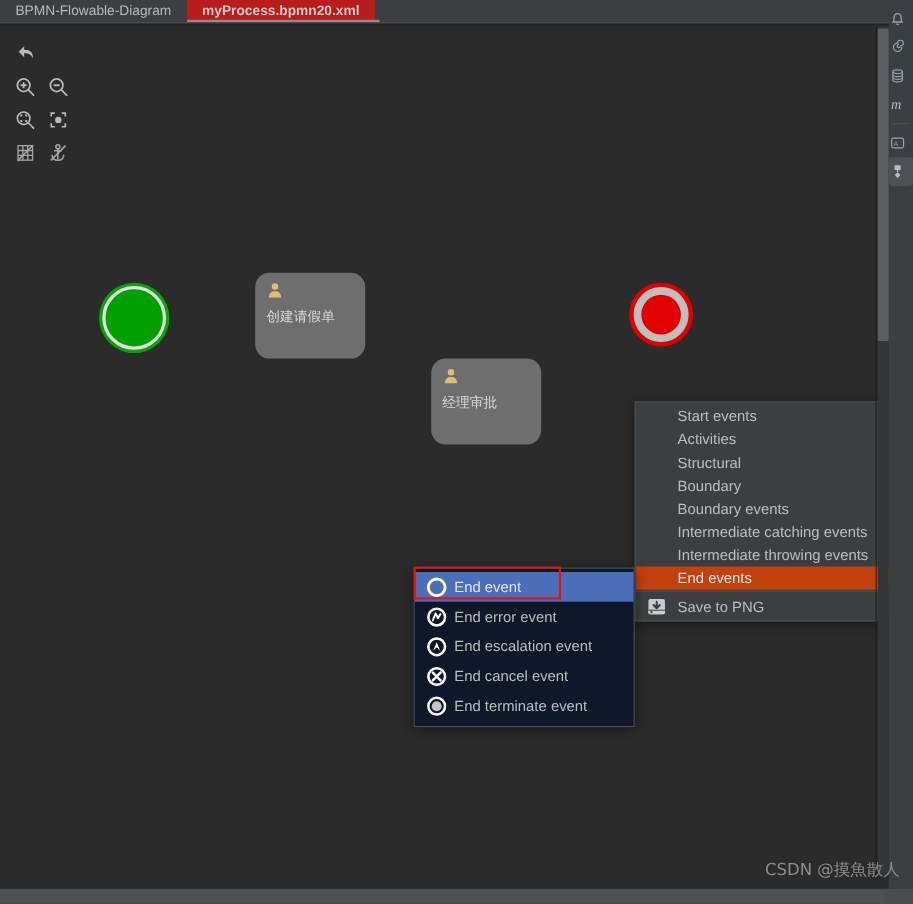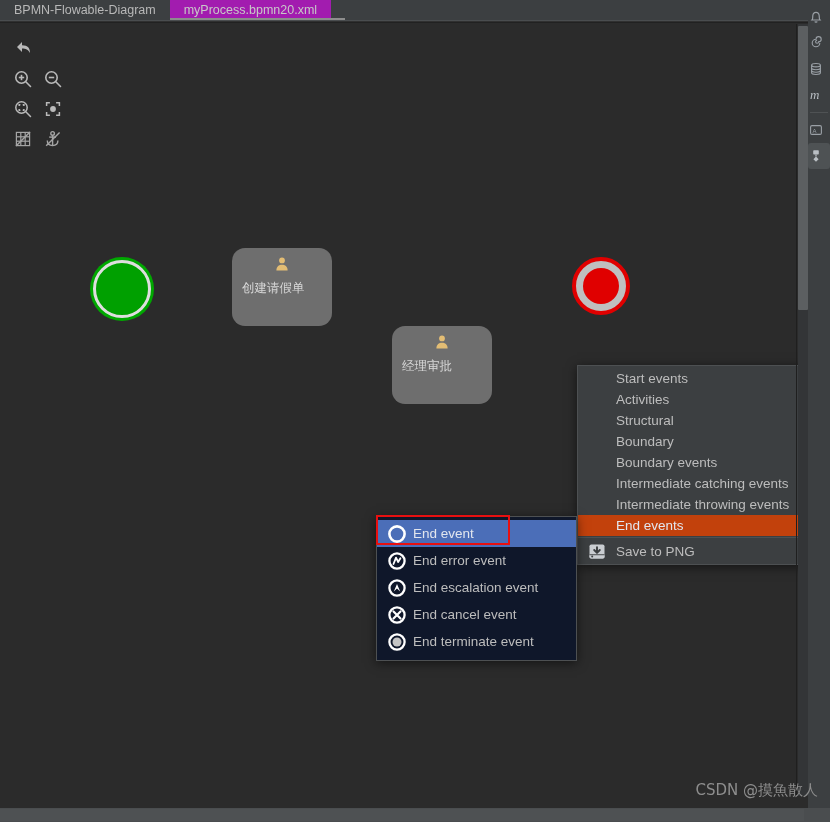--- a/index.html
+++ b/index.html
@@ -17,21 +17,21 @@
     background: #3c3f41;
     display: flex; align-items: stretch;
   }
   .tab {
     display: flex; align-items: center;
     padding: 0 14px;
     font-size: 12.5px; color: #bcbcbc;
     white-space: nowrap;
   }
   .tab.inactive { color: #b8b8b8; background: #3c3f41; }
-  .tab.active { color: #c8c8c8; background: #a21caf; }
+  .tab.active { color: #c8c8c8; background: #b91c1c; font-weight: bold; }
   .tab.active::after {
     content: ""; position: absolute; bottom: 0; height: 2px;
     background: #9a9a9a;
   }
   .tab-underline {
     position: absolute; left: 170px; top: 18px; width: 175px; height: 2px;
     background: #8d8d8d;
   }
   .tabbar-border {
     position: absolute; left: 0; top: 20px; width: 830px; height: 3px;
@@ -73,21 +73,20 @@
   }
   .end-event-inner {
     width: 36px; height: 36px; border-radius: 50%;
     background: #e00000;
   }
   .task {
     width: 100px; height: 78px; border-radius: 13px;
     background: #6e6e6e;
     padding: 8px 10px;
     position: relative;
-    text-align: center;
   }
   .task-icon { width: 16px; height: 16px; }
   .task-label {
     position: absolute; left: 10px; top: 32px;
     font-size: 12.5px; color: #d8d8d8;
     font-family: "DejaVu Sans", "Liberation Sans", sans-serif;
   }
 
   
   .vscroll-track {

